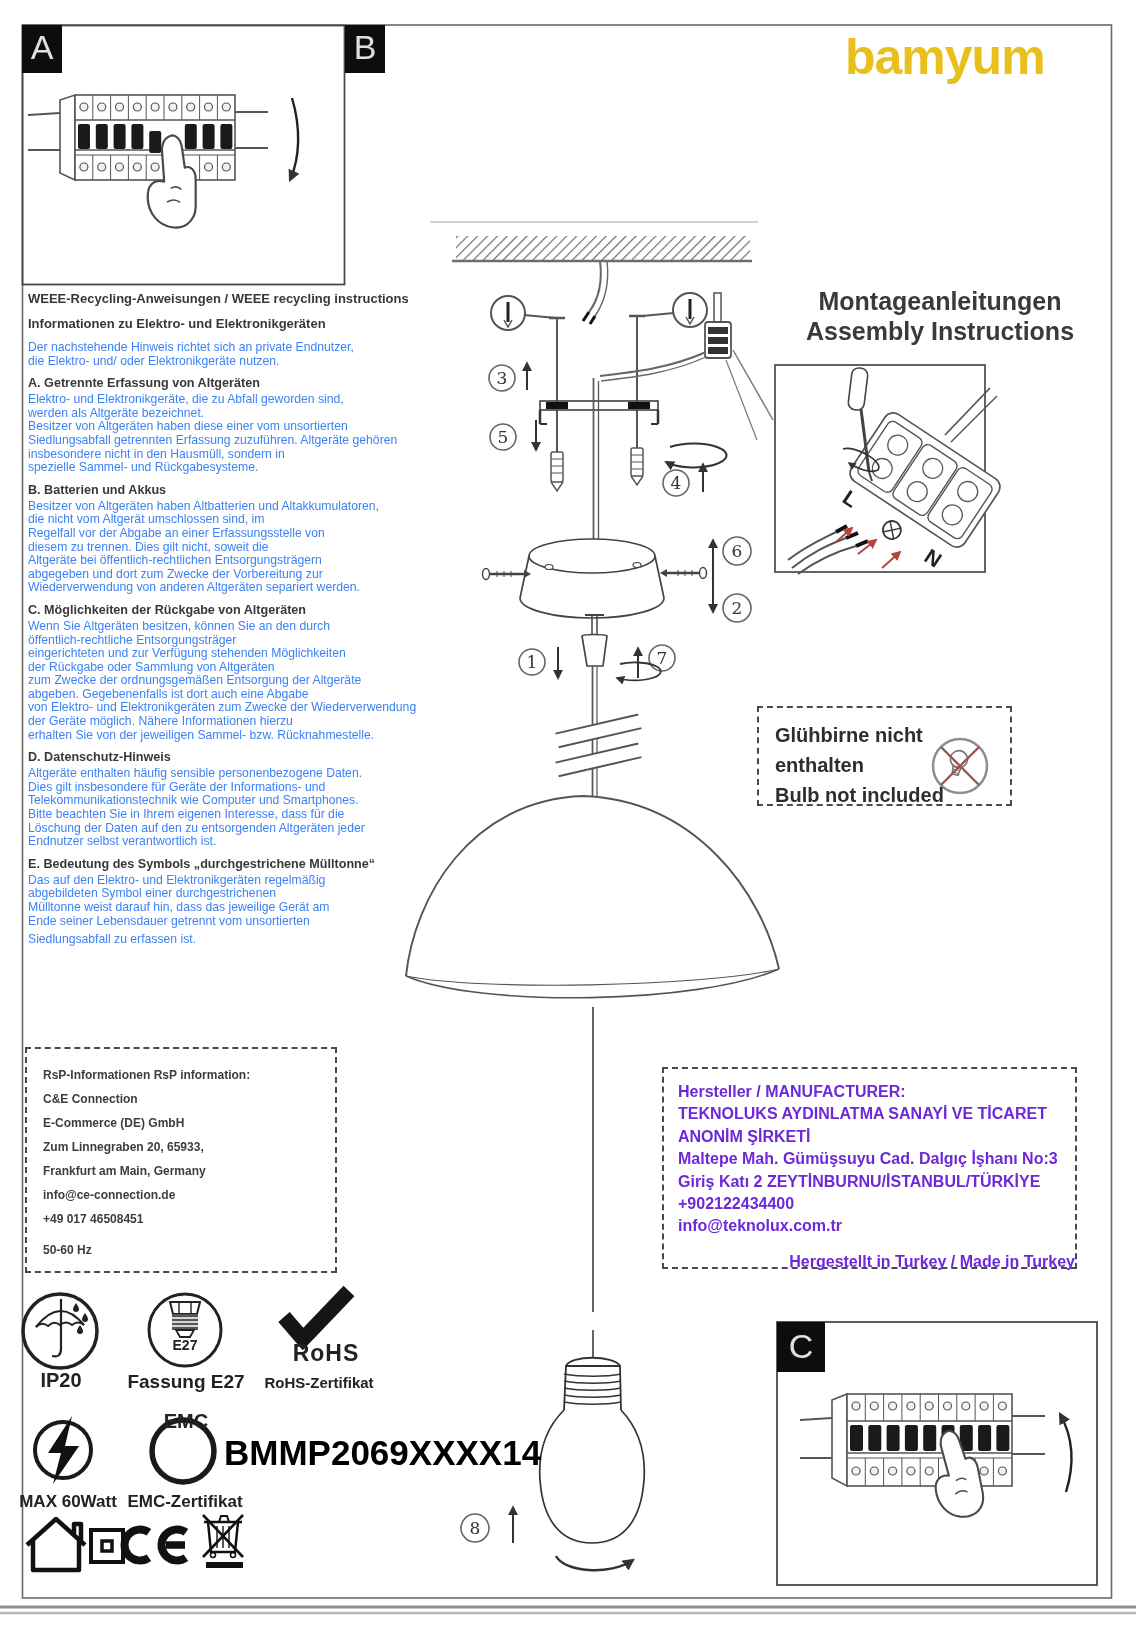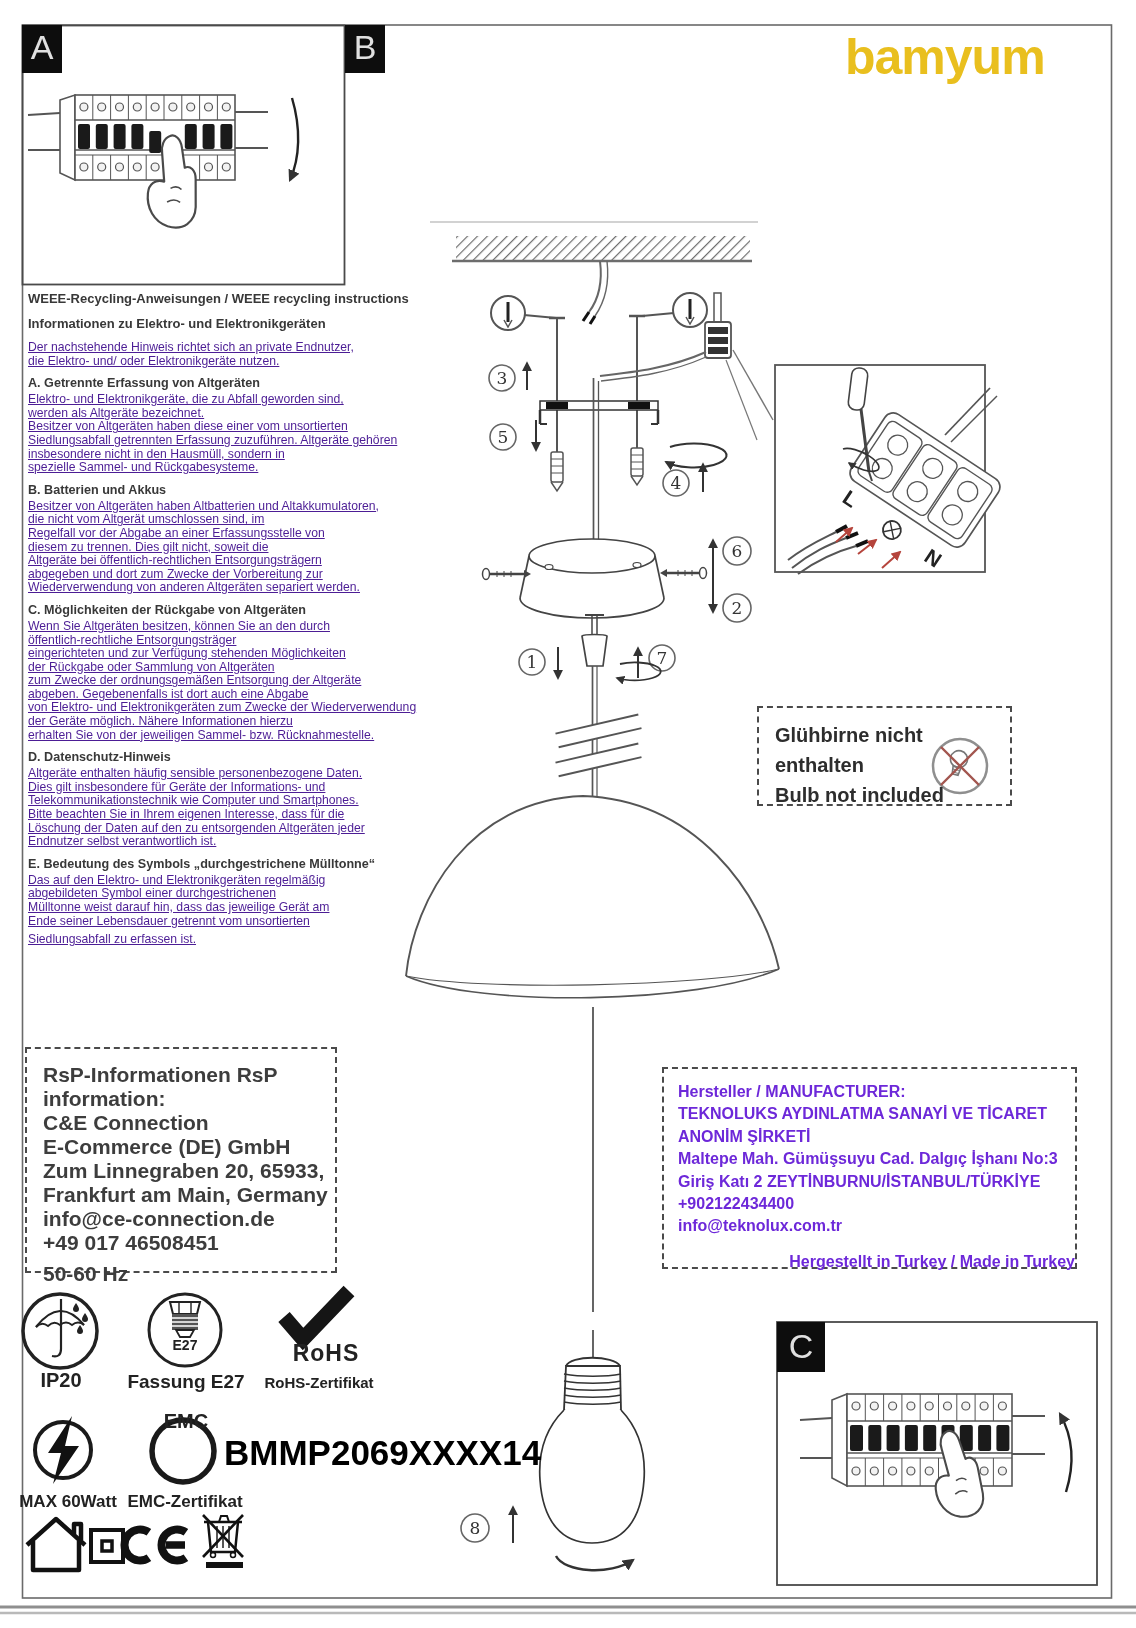--- a/index.html
+++ b/index.html
@@ -10,27 +10,27 @@
   
   .logo{left:845px;top:28px;width:215px;text-align:left;font-size:50px;font-weight:bold;
         color:#e9bf1e;letter-spacing:-1px;}
   
   .asm-title{left:775px;top:286px;width:330px;text-align:center;font-weight:bold;
              font-size:25px;line-height:30px;color:#3a3a3a;}
   
   .weee{left:28px;top:291px;width:414px;}
   .w-title{font-weight:bold;font-size:13px;margin-bottom:10px;color:#383838;}
   .w-head{font-weight:bold;font-size:12.6px;margin:8px 0 3px;color:#383838;}
-  .w-body{font-size:12.2px;line-height:13.6px;white-space:pre-line;color:#4c1d95;margin-bottom:5px;text-decoration:underline;}
+  .w-body{font-size:12.2px;line-height:13.6px;white-space:pre-line;color:#3b82f6;margin-bottom:5px;}
   
   .dashed{border:2px dashed #4a4a4a;box-sizing:border-box;background:transparent;}
   .bulb-box{left:757px;top:706px;width:255px;height:100px;padding:12px 0 0 16px;}
   .bulb-box div{font-size:20px;font-weight:bold;color:#2d2d2d;line-height:30px;}
   .rsp-box{left:25px;top:1047px;width:312px;height:226px;padding:14px 0 0 16px;}
-  .rsp-box div{font-size:21px;font-weight:bold;color:#3d3d3d;line-height:24px;}
+  .rsp-box div{font-size:12px;font-weight:bold;color:#3d3d3d;line-height:24px;}
   .rsp-freq{margin-top:7px;}
   .man-box{left:662px;top:1067px;width:415px;height:202px;padding:12px 0 0 14px;}
   .man-box div{font-size:16px;font-weight:bold;color:#6d28d9;line-height:22.4px;}
   .man-made{margin-top:13px;text-align:right;}
   
   .cl{position:absolute;text-align:center;font-weight:bold;color:#222;}
   .lbl-ip20{left:15px;width:92px;top:1369px;font-size:20px;}
   .lbl-fassung{left:112px;width:148px;top:1371px;font-size:19px;}
   .lbl-rohs-mark{left:286px;width:80px;top:1340px;font-size:23px;letter-spacing:1px;}
   .lbl-rohs{left:248px;width:142px;top:1374px;font-size:15px;}
@@ -466,20 +466,24 @@
           <rect x="978.1" y="1425" width="13" height="26" rx="2"></rect>
         <rect x="996.4" y="1425" width="13" height="26" rx="2"></rect>
       </g>
     </g>
     <use href="#hand-shape" transform="translate(946,1432) rotate(-5) scale(0.95)"></use>
     <path d="M 1066 1492 C 1075 1463 1073 1437 1060 1414" fill="none" stroke="#222" stroke-width="2.4" marker-end="url(#ah)"></path>
   </svg>
 
   <div class="abs logo">bamyum</div>
 
+  <div class="abs asm-title">
+    <div>Montageanleitungen</div>
+    <div>Assembly Instructions</div>
+  </div>
 
   <div class="abs weee">
     <div class="w-title">WEEE-Recycling-Anweisungen / WEEE recycling instructions</div>
     <div class="w-title">Informationen zu Elektro- und Elektronikgeräten</div>
     <div class="w-body">Der nachstehende Hinweis richtet sich an private Endnutzer,
  die Elektro- und/ oder Elektronikgeräte nutzen.</div>
     <div class="w-head">A. Getrennte Erfassung von Altgeräten</div>
     <div class="w-body">Elektro- und Elektronikgeräte, die zu Abfall geworden sind,
  werden als Altgeräte bezeichnet.
 Besitzer von Altgeräten haben diese einer vom unsortierten

